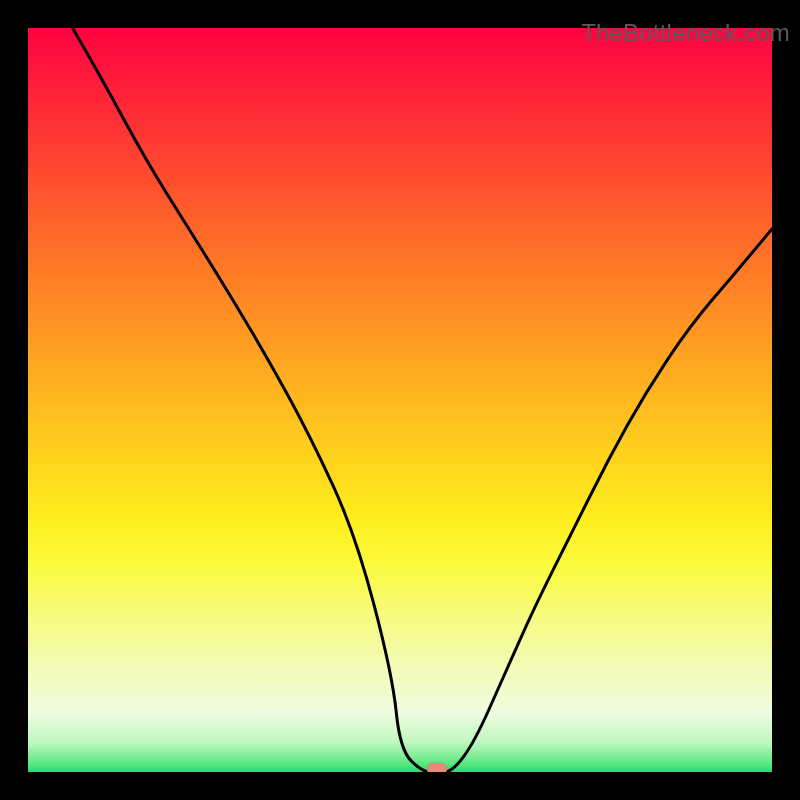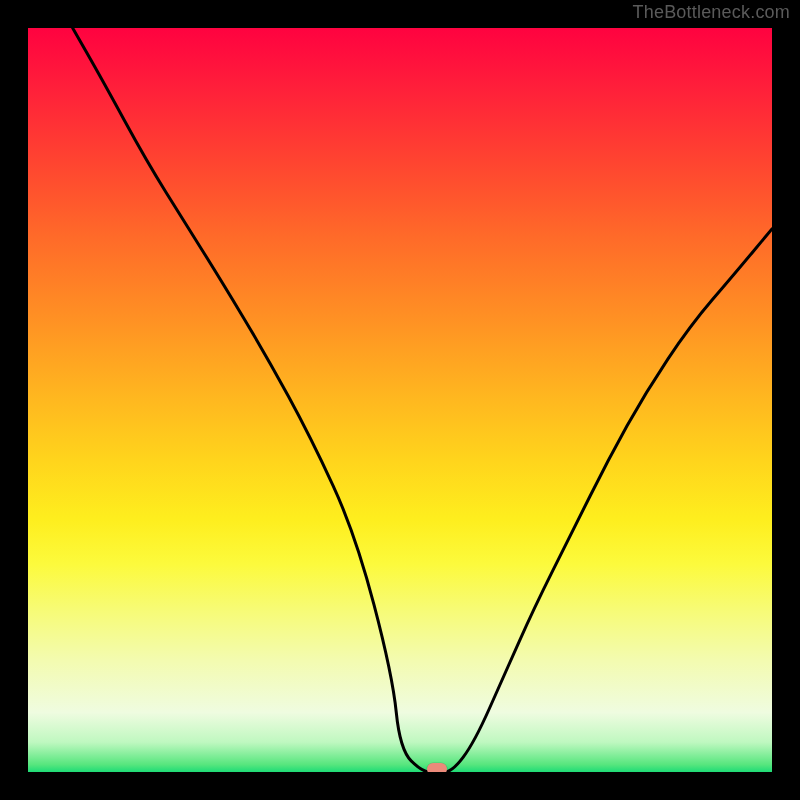--- a/index.html
+++ b/index.html
@@ -12,24 +12,24 @@
     font-family: Arial, Helvetica, sans-serif;
   }
   .outer {
     position: relative;
     width: 800px;
     height: 800px;
     background: #000;
   }
   .watermark {
     position: absolute;
-    top: 2px;
+    top: 19px;
     right: 10px;
     color: #5a5a5a;
-    font-size: 18px;
+    font-size: 24px;
     font-weight: 500;
     letter-spacing: 0.2px;
     z-index: 10;
   }
   .plot {
     position: absolute;
     left: 28px;
     top: 28px;
     width: 744px;
     height: 744px;

